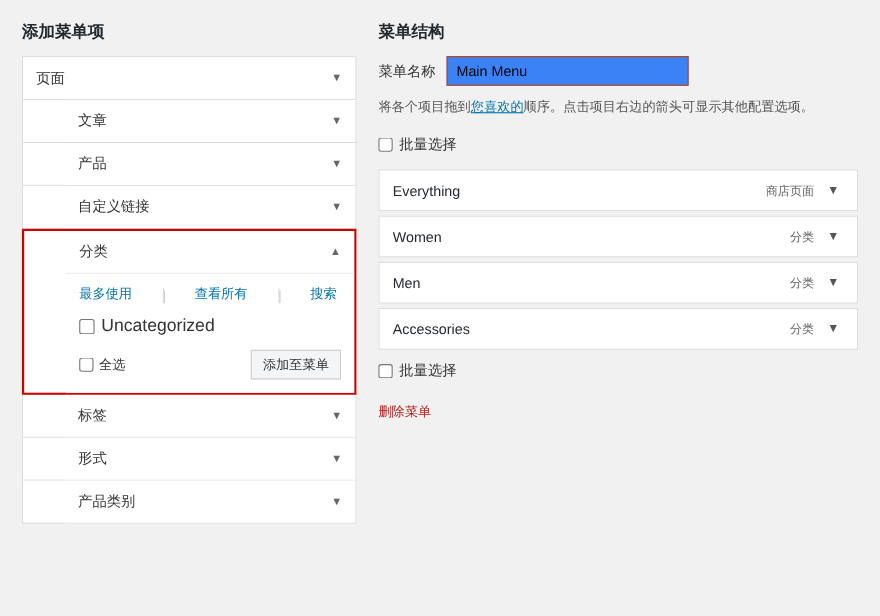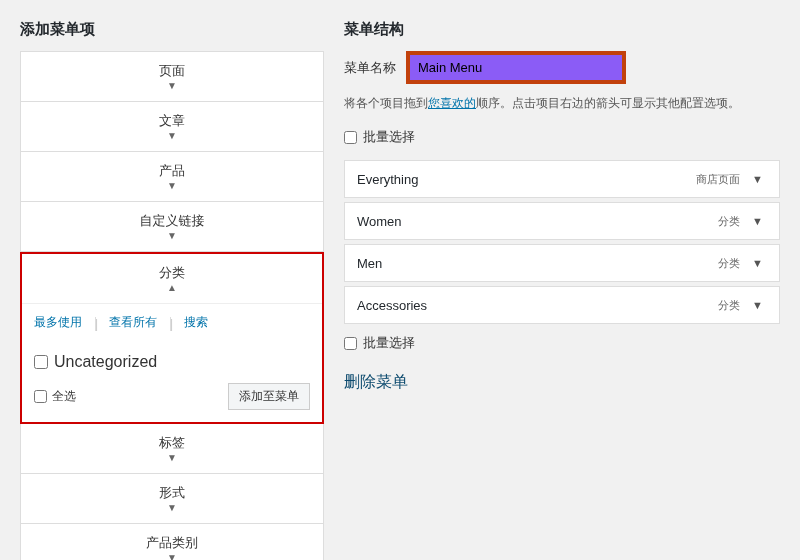--- a/index.html
+++ b/index.html
@@ -31,31 +31,31 @@
       margin-bottom: 12px;
       color: #23282d;
     }
     .accordion-item {
       background: #fff;
       border: 1px solid #ddd;
       margin-bottom: 0;
     }
     .accordion-item + .accordion-item {
       border-top: none;
+      padding-left: 38px;
     }
     .accordion-header {
       display: flex;
       justify-content: space-between;
       align-items: center;
       padding: 10px 12px;
       cursor: pointer;
       background: #fff;
       font-size: 13px;
       font-weight: 500;
-      flex-direction: column;
     }
     .chevron {
       font-size: 10px;
       color: #666;
     }
 
     
     .accordion-item.active {
       border: 2px solid #cc0000;
       background: #fff;
@@ -64,22 +64,22 @@
       background: #fff;
     }
     .accordion-body {
       padding: 10px 12px 12px 12px;
       border-top: 1px solid #eee;
       background: #fff;
     }
 
     .tab-links {
       display: flex;
-      gap: 9px;
-      margin-bottom: 20px;
+      gap: 24px;
+      margin-bottom: 10px;
       align-items: flex-end;
     }
     .tab-link {
       font-size: 12px;
       color: #0073aa;
       cursor: pointer;
       text-decoration: none;
     }
 
     .checkbox-list {
@@ -141,23 +141,23 @@
       margin-bottom: 10px;
     }
     .menu-name-label {
       font-size: 13px;
       white-space: nowrap;
       color: #333;
     }
     .menu-name-input {
       flex: 1;
       padding: 5px 8px;
-      border: 4px solid #c2410c;
-      font-size: 13px;
-      background: #8b5cf6;
+      border: 1px solid #c2410c;
+      font-size: 13px;
+      background: #3b82f6;
       max-width: 220px;
     }
 
     .instructions {
       font-size: 12px;
       color: #555;
       margin-bottom: 12px;
       line-height: 1.5;
     }
     .instructions .highlight {
@@ -222,22 +222,22 @@
     }
 
     
     .menu-settings-section h3 {
       font-size: 14px;
       font-weight: 600;
       margin-bottom: 8px;
       color: #23282d;
     }
     .delete-link {
-      color: #0c4a6e;
-      font-size: 16px;
+      color: #b91c1c;
+      font-size: 12px;
       text-decoration: none;
       cursor: pointer;
     }
 
     .divider {
       width: 1px;
       background: #ddd;
       margin: 0 4px;
       font-size: 12px;
       color: #ccc;

